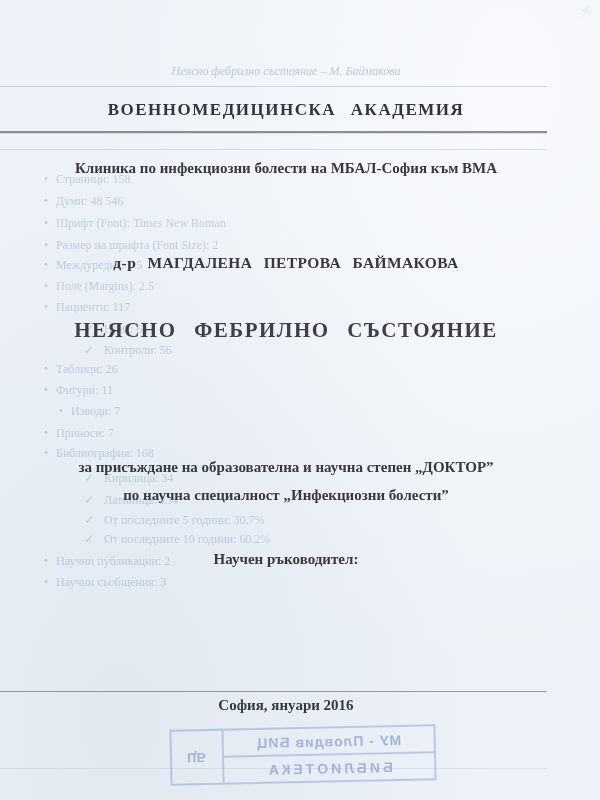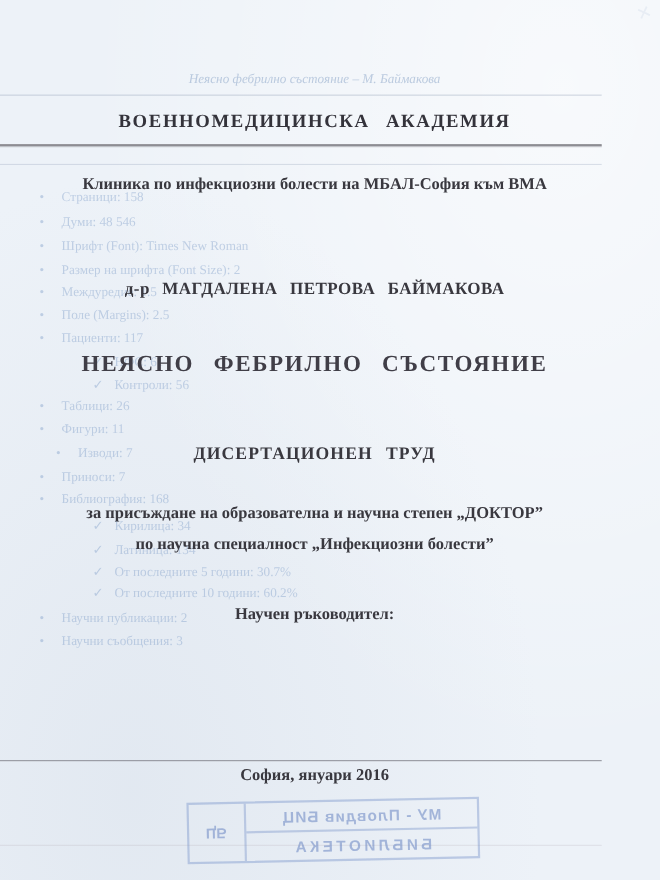--- a/index.html
+++ b/index.html
@@ -36,21 +36,21 @@
   .footer-city{top:697px;font-size:15px;font-weight:bold;}
   .rule-scan{top:768px;height:1px;background:rgba(175,165,175,.22);}
 
   
   .bleed-item{
     position:absolute;white-space:nowrap;
     font-size:12px;color:rgba(120,152,198,.40);
     font-family:"Liberation Serif","DejaVu Serif",serif;
   }
   .bleed-item .b{display:inline-block;width:20px;}
-  .bleed-lv1{left:36px;}
+  .bleed-lv1{left:36px;text-align:center;}
   .bleed-lv2{left:84px;}
 
   
   .stamp{
     position:absolute;left:170px;top:727px;width:262px;height:52px;
     display:flex;flex-direction:row;
     border:2px solid rgba(122,148,202,.48);
     color:rgba(108,136,196,.62);
     transform:scaleX(-1) rotate(1.2deg);
     font-family:"Liberation Sans","DejaVu Sans",sans-serif;
@@ -105,21 +105,20 @@
   <div class="cline institution">ВОЕННОМЕДИЦИНСКА АКАДЕМИЯ</div>
   <div class="rule rule-solid"></div>
   <div class="rule rule-faint-2"></div>
 
   <div class="cline clinic">Клиника по инфекциозни болести на МБАЛ-София към ВМА</div>
 
   <div class="cline author">д-р МАГДАЛЕНА ПЕТРОВА БАЙМАКОВА</div>
 
   <div class="cline main-title">НЕЯСНО ФЕБРИЛНО СЪСТОЯНИЕ</div>
 
-  <div class="cline work-type">ДИСЕРТАЦИОНЕН ТРУД</div>
 
   <div class="cline purpose-1">за присъждане на образователна и научна степен „ДОКТОР”</div>
   <div class="cline purpose-2">по научна специалност „Инфекциозни болести”</div>
 
   <div class="cline supervisor-label">Научен ръководител:</div>
 
   <div class="rule rule-footer"></div>
   <div class="cline footer-city">София, януари 2016</div>
 
   <div class="rule rule-scan"></div>

